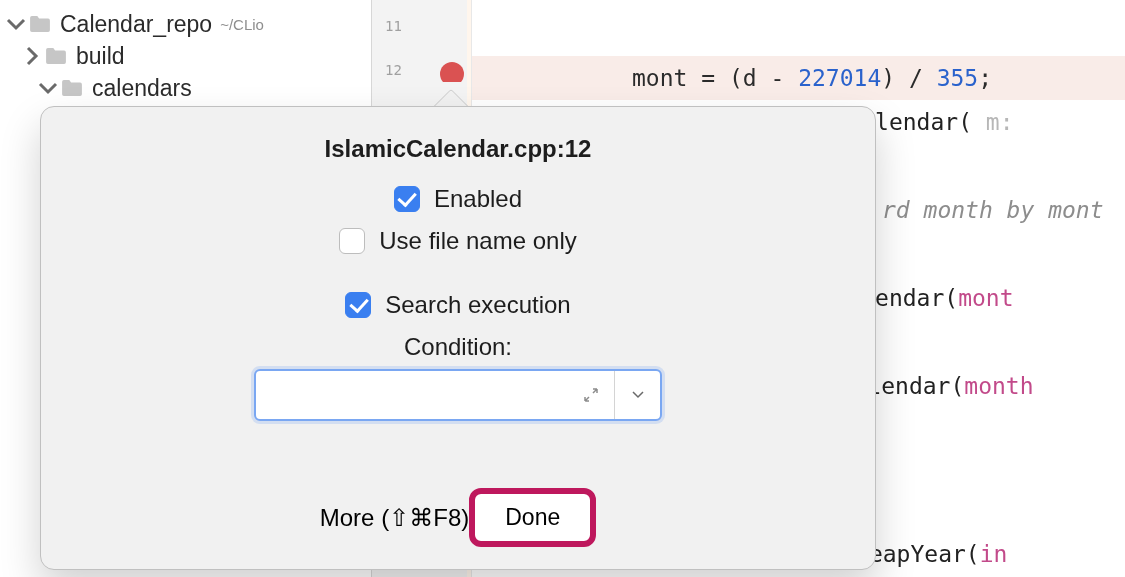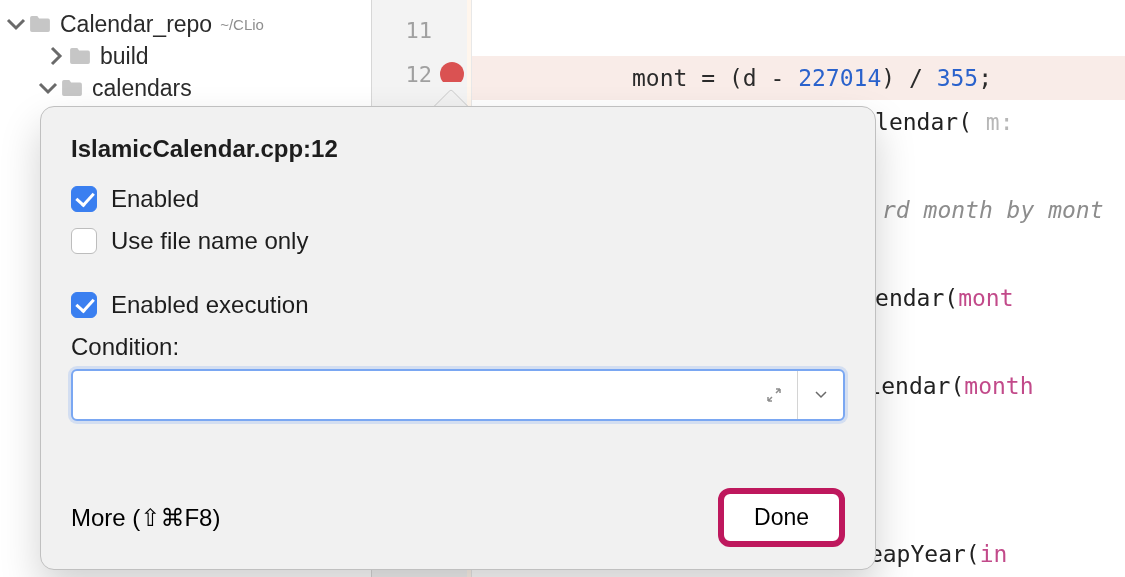--- a/index.html
+++ b/index.html
@@ -54,26 +54,26 @@
   }
   .gutter::after {
     content: "";
     position: absolute;
     right: 0; top: 0; bottom: 0;
     width: 4px;
     background: #fff6ed;
   }
   .gutter-num {
     position: absolute;
-    left: 0;
+    left: 13px;
     width: 60px;
-    text-align: right;
+    text-align: left;
     color: #a0a0a0;
     font-family: "SF Mono", Menlo, Consolas, monospace;
-    font-size: 22px;
+    font-size: 14px;
   }
   .gutter-num.ln11 { top: 18px; }
   .gutter-num.ln12 { top: 62px; }
   .breakpoint-dot {
     position: absolute;
     left: 68px; top: 62px;
     width: 24px; height: 24px;
     border-radius: 12px 12px 0 0 / 12px 12px 0 0;
     border-bottom-left-radius: 2px;
     border-bottom-right-radius: 2px;
@@ -135,21 +135,21 @@
   }
   .popover {
     position: absolute;
     left: 40px; top: 106px;
     width: 836px; height: 464px;
     background: #f1f1f1;
     border: 1px solid #c0c0c0;
     border-radius: 14px;
     box-shadow: 0 20px 40px rgba(0,0,0,0.18);
     padding: 28px 30px 22px 30px;
-    display: flex; flex-direction: column;
+    display: flex; flex-direction: column; align-items: center;
   }
   .popover .title {
     font-weight: 700;
     font-size: 24px;
     margin-bottom: 22px;
   }
   .chk-row {
     display: flex; align-items: center;
     margin-bottom: 14px;
     font-size: 24px;
@@ -220,21 +220,21 @@
         </svg>
     </span>
     <span class="folder-icon">
       <svg viewBox="0 0 24 20">
           <path d="M1 3a2 2 0 012-2h6l2 3h10a2 2 0 012 2v11a2 2 0 01-2 2H3a2 2 0 01-2-2z" fill="#c6c6c6"></path>
         </svg>
     </span>
     <span class="tree-label">Calendar_repo</span>
     <span class="tree-path">~/CLio</span>
   </div>
-  <div class="tree-row" style="padding-left:46px">
+  <div class="tree-row" style="padding-left:22px">
     <span class="tree-arrow">
       <svg viewBox="0 0 10 10">
           <path d="M3 1 L7 5 L3 9" fill="none" stroke="#6a6a6a" stroke-width="1.5"></path>
         </svg>
     </span>
     <span class="folder-icon">
       <svg viewBox="0 0 24 20">
           <path d="M1 3a2 2 0 012-2h6l2 3h10a2 2 0 012 2v11a2 2 0 01-2 2H3a2 2 0 01-2-2z" fill="#c6c6c6"></path>
         </svg>
     </span>
@@ -282,21 +282,21 @@
   </div>
   <div class="chk-row">
     <span class="chk"></span>
     <span>Use file name only</span>
   </div>
 
   <div class="gap"></div>
 
   <div class="chk-row">
     <span class="chk checked"></span>
-    <span>Enabled execution</span>
+    <span>Search execution</span>
   </div>
 
   <div class="cond-label">Condition:</div>
   <div class="cond-field">
     <input class="cond-input" value="" style="">
     <div class="cond-expand">
       <svg width="16" height="16" viewBox="0 0 16 16">
           <path d="M2 14 L6 10 M2 14 L2 10 M2 14 L6 14 M14 2 L10 6 M14 2 L10 2 M14 2 L14 6" stroke="#8c8c8c" stroke-width="1.5" fill="none"></path>
         </svg>
     </div>

